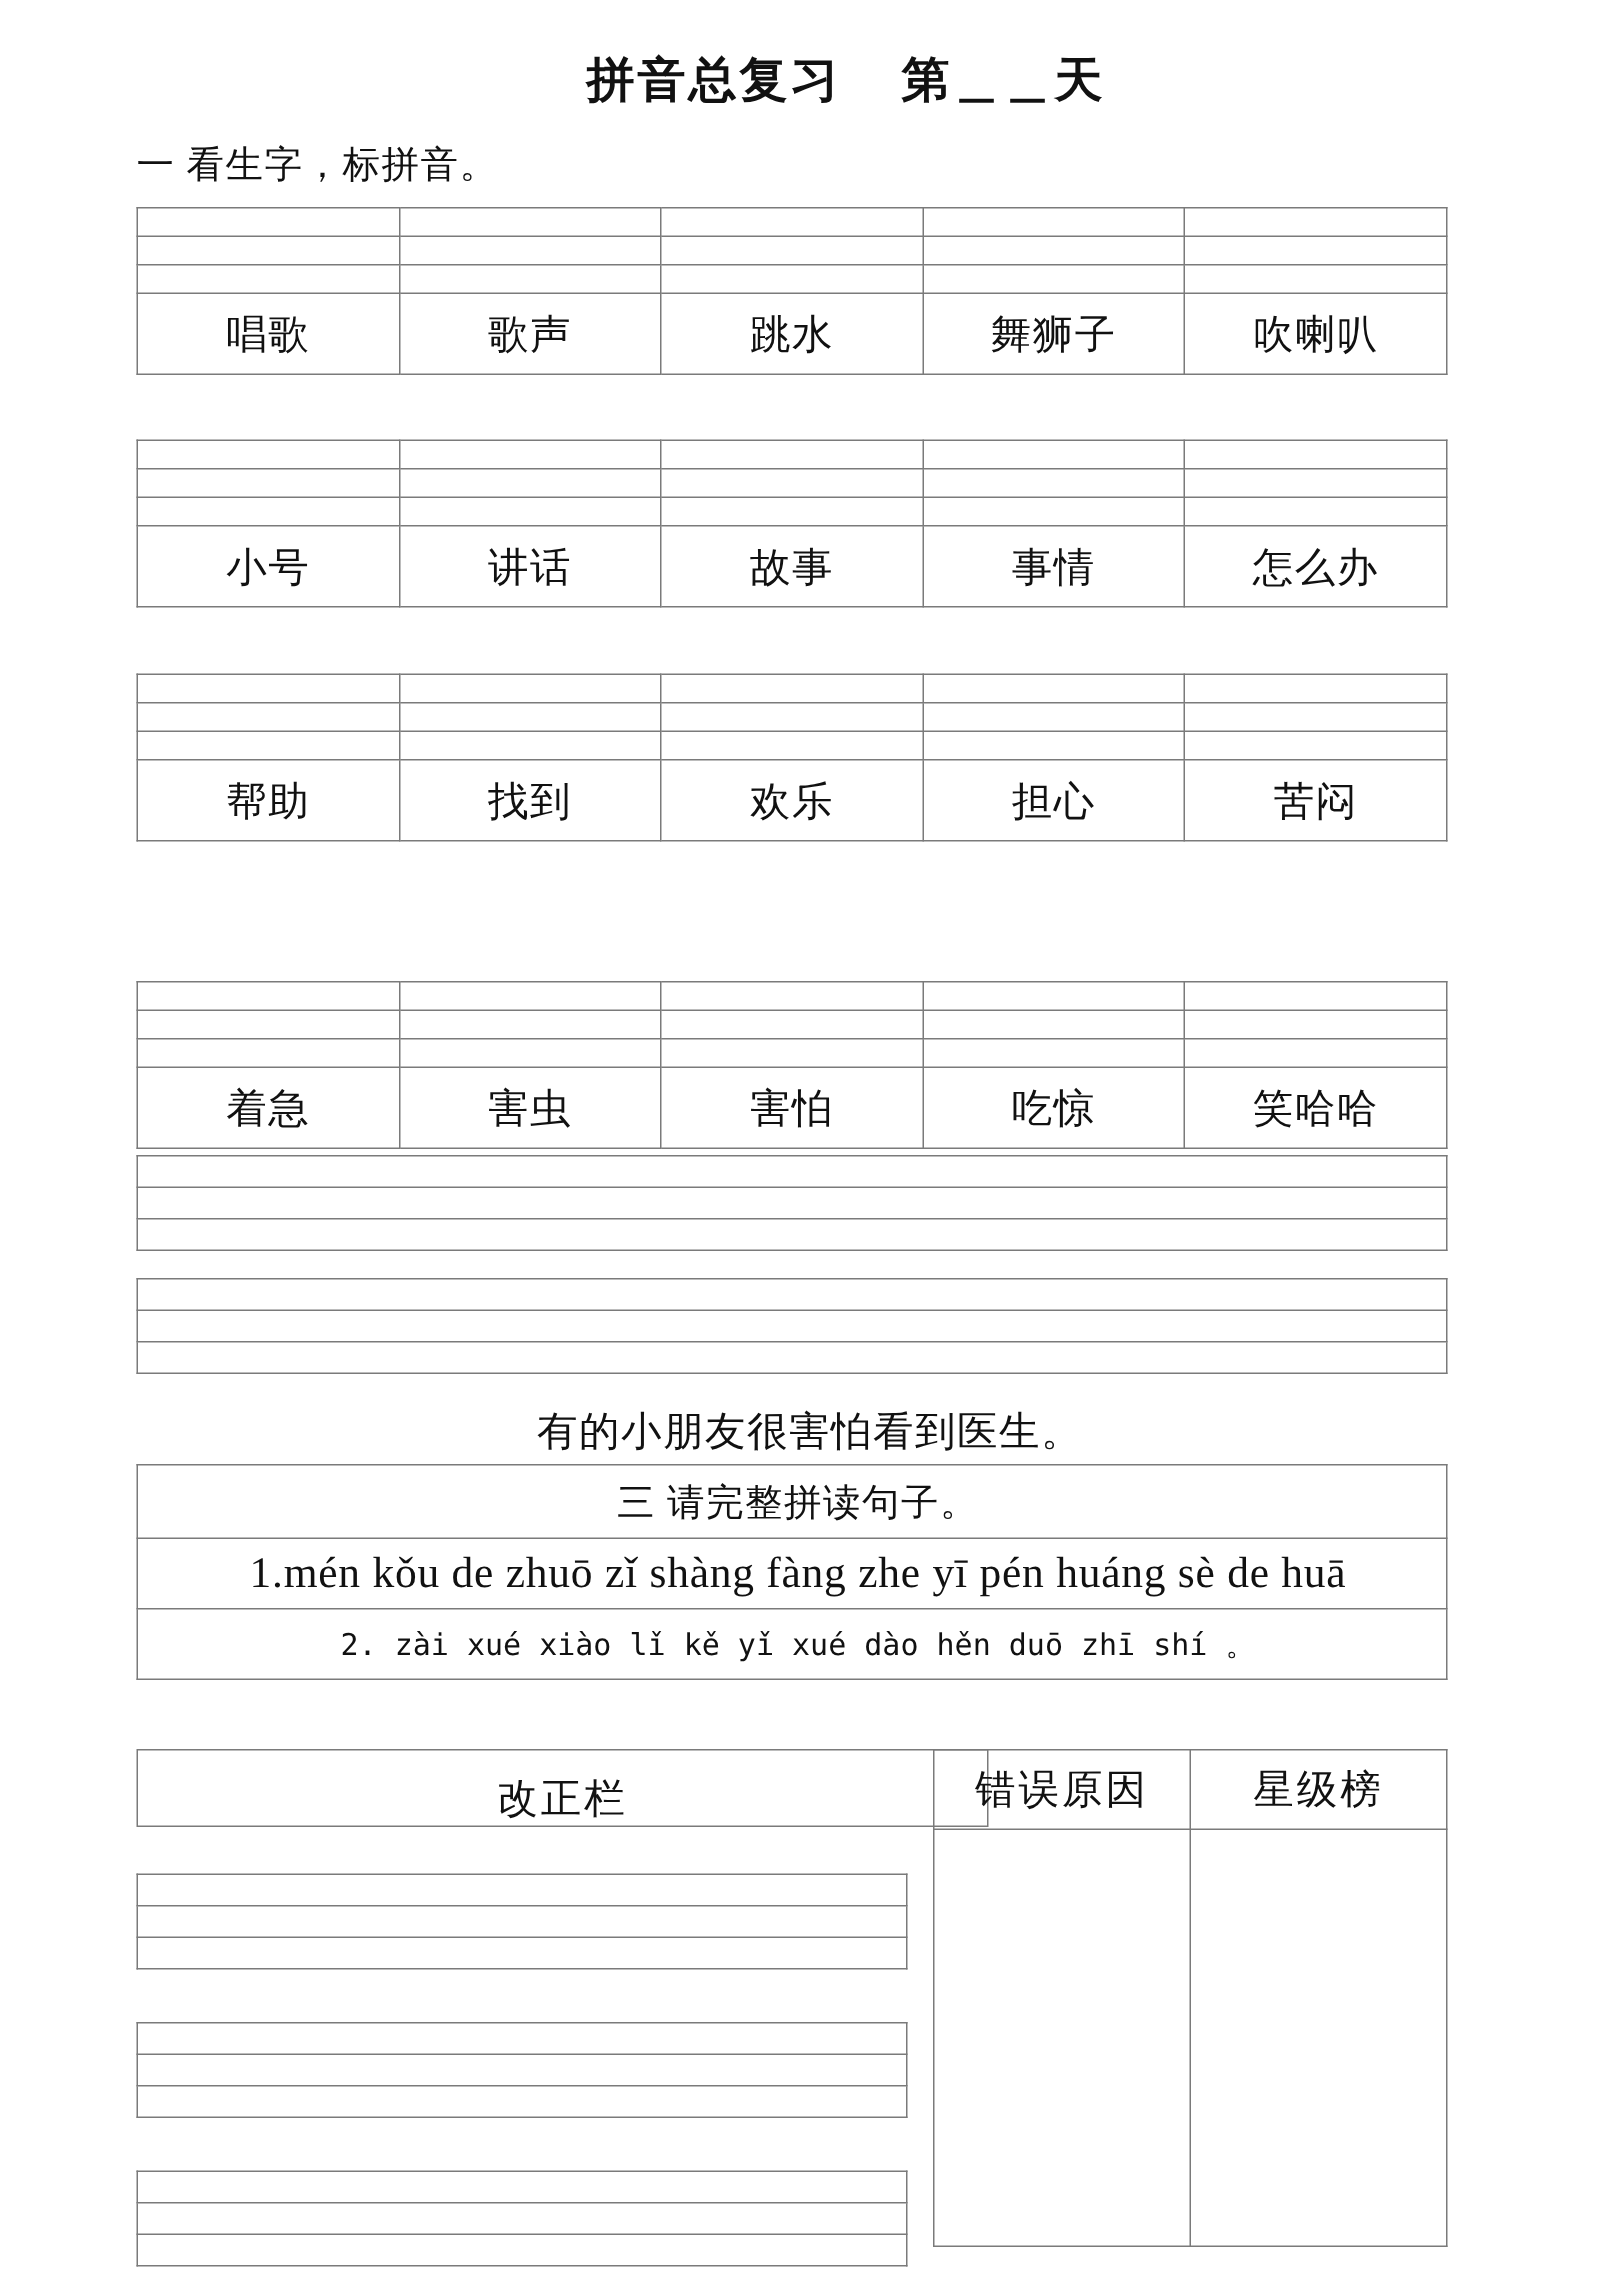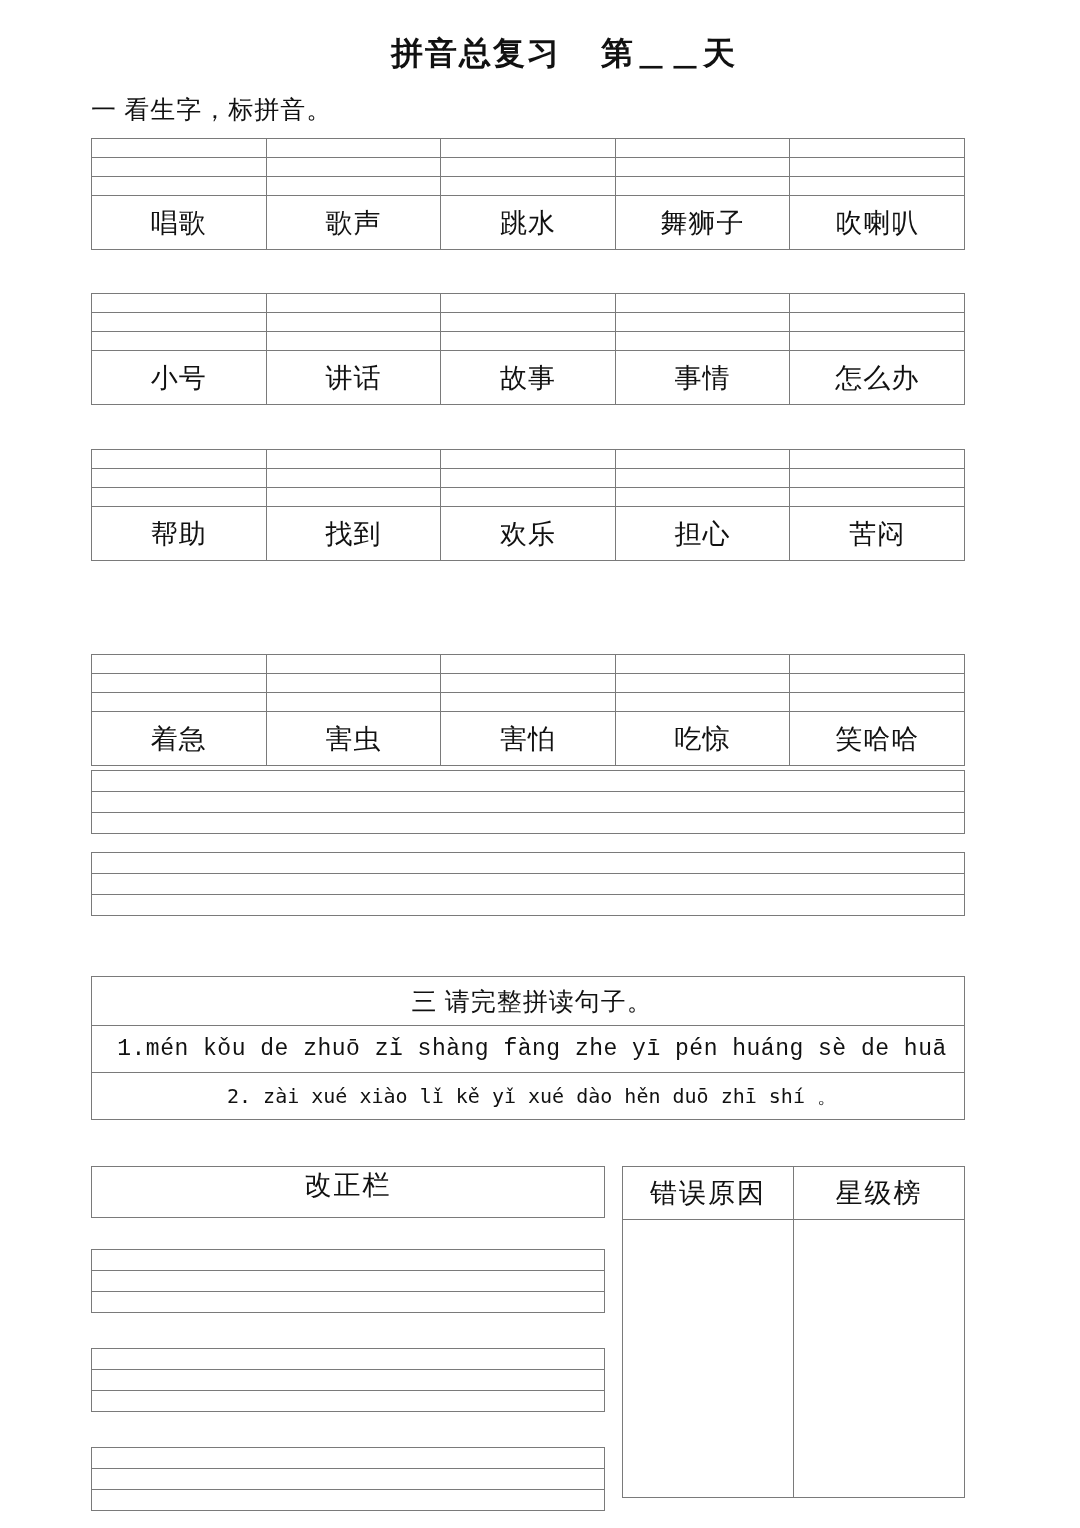--- a/index.html
+++ b/index.html
@@ -104,42 +104,42 @@
     vertical-align: middle;
   }
   .box-table td.head-cell {
     height: 48px;
     font-size: 25px;
     letter-spacing: 1px;
     white-space: pre;
   }
   .box-table td.pinyin-cell {
     height: 46px;
-    font-size: 23px;
-    font-family: Liberation Mono, monospace;
+    font-size: 29px;
+    font-family: Liberation Serif, serif;
     letter-spacing: 0.5px;
     white-space: pre;
   }
   .box-table td.pinyin-cell.mono {
     font-family: "DejaVu Sans Mono", "Liberation Mono", monospace;
     font-size: 20px;
     letter-spacing: 0px;
   }
 
   
   .correct-header {
     position: absolute;
     left: 91px;
     top: 1166px;
-    width: 514px;
+    width: 568px;
     height: 52px;
     border: 1px solid #7a7a7a;
     box-sizing: border-box;
     display: flex;
-    align-items: flex-start;
+    align-items: flex-end;
     justify-content: center;
     font-size: 27px;
     letter-spacing: 2px;
   }
 
   .score-table {
     position: absolute;
     left: 622px;
     top: 1166px;
     width: 343px;
@@ -326,20 +326,21 @@
         </tr>
     <tr>
           <td></td>
         </tr>
     <tr>
           <td></td>
         </tr>
   </tbody>
     </table>
 
+  <div class="sentence" style="top:936px;">有的小朋友很害怕看到医生。</div>
 
   <table class="box-table" style="top:976px;text-align:center;">
     <tbody>
         <tr>
       <td class="head-cell">三 请完整拼读句子。</td>
     </tr>
     <tr>
       <td class="pinyin-cell">1.mén kǒu de zhuō zǐ shàng fàng zhe yī pén huáng sè de huā</td>
     </tr>
     <tr>

